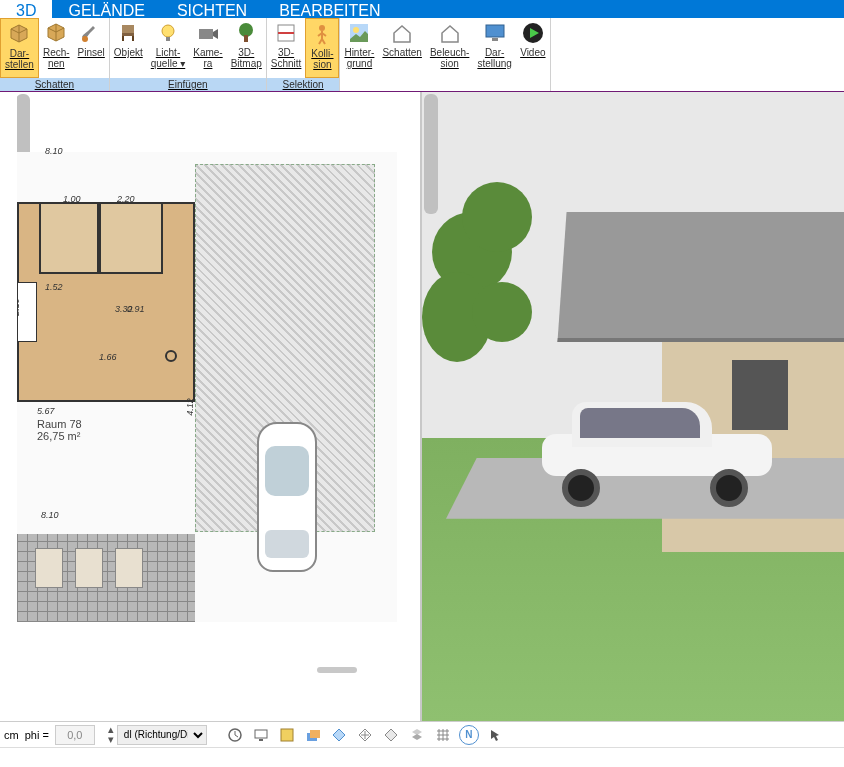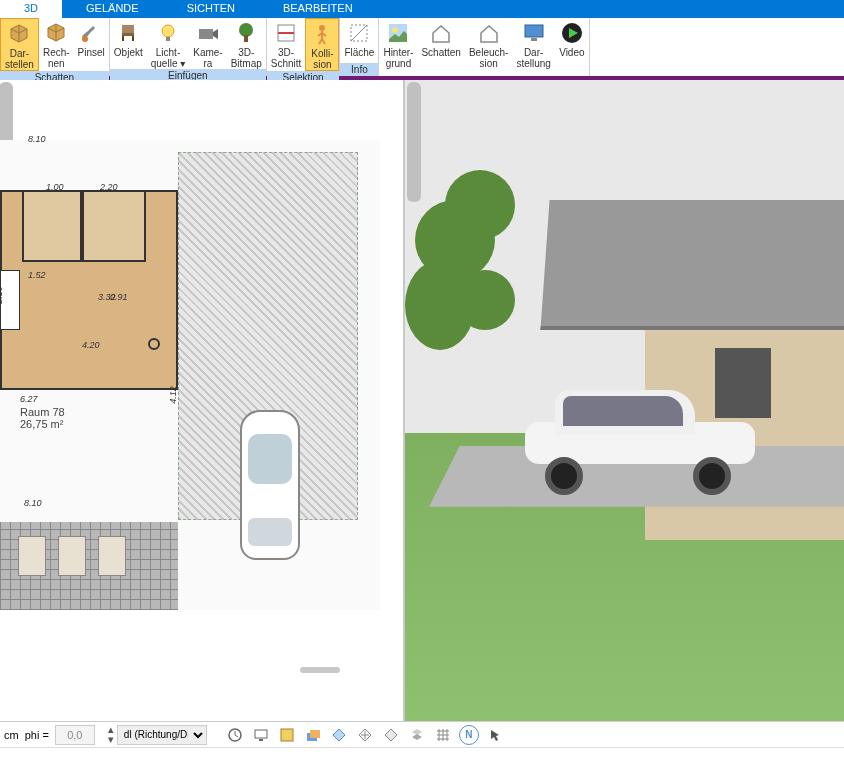--- a/index.html
+++ b/index.html
@@ -1,29 +1,29 @@
 <!DOCTYPE html>
 <html><head>
 <meta charset="utf-8">
 <style>
 *{box-sizing:border-box;margin:0;padding:0;font-family:'Segoe UI',Tahoma,sans-serif;font-size:11px;}
 body{width:844px;height:767px;overflow:hidden;display:flex;flex-direction:column;background:#fff;}
 .tab-bar{height:18px;background:#0078d7;display:flex;color:#fff;}
-.tab{padding:2px 24px 0;cursor:pointer;font-size:11px;text-align:right;}
+.tab{padding:2px 16px 0;cursor:pointer;font-size:16px;text-align:right;}
 .tab.active{background:#fff;color:#0078d7;}
-.ribbon{background:#fff;border-bottom:4px solid #701a75;height:62px;display:flex;}
+.ribbon{background:#fff;border-bottom:1px solid #701a75;height:74px;display:flex;text-decoration:underline;}
 .rgroup{display:flex;flex-direction:column;border-right:1px solid #d0d0d0;}
 .rbtns{display:flex;flex:1;}
 .rbtn{display:flex;flex-direction:column;align-items:center;justify-content:flex-start;padding:3px 4px 0;min-width:34px;cursor:pointer;text-align:center;line-height:1.1;}
 .rbtn.active{background:#ffd766;border:1px solid #e0a030;}
 .ricon{width:24px;height:24px;margin-bottom:2px;display:flex;align-items:center;justify-content:center;}
 .rlbl{font-size:10px;color:#333;white-space:pre-line;}
 .glabel{background:#0078d7;color:#fff;text-align:center;font-size:10px;padding:1px 0;}
 .glabel.sub{background:#b9d7f4;color:#2a2a2a;}
-.workspace{flex:1;display:flex;background:#fff;position:relative;overflow:hidden;}
+.workspace{flex:1;display:flex;background:#fff;position:relative;overflow:hidden;margin-left:17px;}
 .pane{position:relative;overflow:hidden;}
 .pane-left{width:405px;border-right:2px solid #c8c8c8;background:#fff;}
 .pane-right{flex:1;background:linear-gradient(#e8e8e8 0%,#e8e8e8 55%,#7fb060 55%,#8fc070 100%);}
 .vscroll{position:absolute;top:2px;width:14px;height:120px;background:#c0c0c0;border-radius:6px;}
 .floorplan{position:absolute;left:-30px;top:50px;width:420px;height:540px;}
 .fp-outer{position:absolute;left:30px;top:10px;width:380px;height:470px;background:#fafafa;}
 .fp-hatch{position:absolute;left:208px;top:22px;width:180px;height:368px;background:repeating-linear-gradient(45deg,#c8c8c8 0 2px,#e8e8e8 2px 6px);border:1px dashed #8a8;}
 .fp-room{position:absolute;background:#d9b584;border:2px solid #333;}
 .fp-dim{position:absolute;font-size:9px;color:#333;font-style:italic;}
 .fp-lbl{position:absolute;font-size:11px;color:#444;}
@@ -164,34 +164,20 @@
 sion</div>
         </div>
       </div>
       <div class="glabel sub">Selektion</div>
     </div>
     <div class="rgroup">
       <div class="rbtns">
         <div class="rbtn">
           <div class="ricon">
             <svg width="24" height="24">
-              <rect x="4" y="4" width="16" height="16" fill="none" stroke="#888" stroke-dasharray="2"></rect>
-              <path d="M4 20L20 4" stroke="#888"></path>
-            </svg>
-          </div>
-          <div class="rlbl">Fläche</div>
-        </div>
-      </div>
-      <div class="glabel sub">Info</div>
-    </div>
-    <div class="rgroup">
-      <div class="rbtns">
-        <div class="rbtn">
-          <div class="ricon">
-            <svg width="24" height="24">
               <rect x="3" y="3" width="18" height="18" fill="#b8d8f8"></rect>
               <circle cx="9" cy="9" r="3" fill="#ffe070"></circle>
               <path d="M3 18l6-5 4 3 5-6 3 3v8H3z" fill="#6a9a5a"></path>
             </svg>
           </div>
           <div class="rlbl">Hinter-
 grund</div>
         </div>
         <div class="rbtn">
           <div class="ricon">
@@ -244,26 +230,26 @@
       <div class="fp-room" style="left:52px;top:60px;width:60px;height:72px;background:#e0c8a0"></div>
       <div class="fp-room" style="left:112px;top:60px;width:64px;height:72px;background:#e0c8a0"></div>
       <div style="position:absolute;left:30px;top:140px;width:20px;height:60px;background:#fff;border:1px solid #333"></div>
 
       <div class="fp-dim" style="left:58px;top:4px">8.10</div>
       <div class="fp-dim" style="left:20px;top:84px;transform:rotate(-90deg)">1.80</div>
       <div class="fp-dim" style="left:20px;top:160px;transform:rotate(-90deg)">2.10</div>
       <div class="fp-dim" style="left:76px;top:52px">1.00</div>
       <div class="fp-dim" style="left:130px;top:52px">2.20</div>
       <div class="fp-dim" style="left:58px;top:140px">1.52</div>
-      <div class="fp-dim" style="left:112px;top:210px">4.20</div>
+      <div class="fp-dim" style="left:112px;top:210px">1.66</div>
       <div class="fp-dim" style="left:128px;top:162px">3.32</div>
       <div class="fp-dim" style="left:140px;top:162px">0.91</div>
       <div class="fp-dim" style="left:194px;top:260px;transform:rotate(-90deg)">4.12</div>
       <div class="fp-dim" style="left:54px;top:368px">8.10</div>
-      <div class="fp-dim" style="left:50px;top:264px">6.27</div>
+      <div class="fp-dim" style="left:50px;top:264px">5.67</div>
 
       <div class="fp-lbl" style="left:50px;top:276px">Raum 78</div>
       <div class="fp-lbl" style="left:50px;top:288px">26,75 m²</div>
 
       <div style="position:absolute;left:178px;top:208px;width:12px;height:12px;border:2px solid #333;border-radius:50%"></div>
 
       <div class="fp-terrace">
         <div style="position:absolute;left:18px;top:14px;width:28px;height:40px;background:#e8e0d0;border:1px solid #888"></div>
         <div style="position:absolute;left:58px;top:14px;width:28px;height:40px;background:#e8e0d0;border:1px solid #888"></div>
         <div style="position:absolute;left:98px;top:14px;width:28px;height:40px;background:#e8e0d0;border:1px solid #888"></div>

